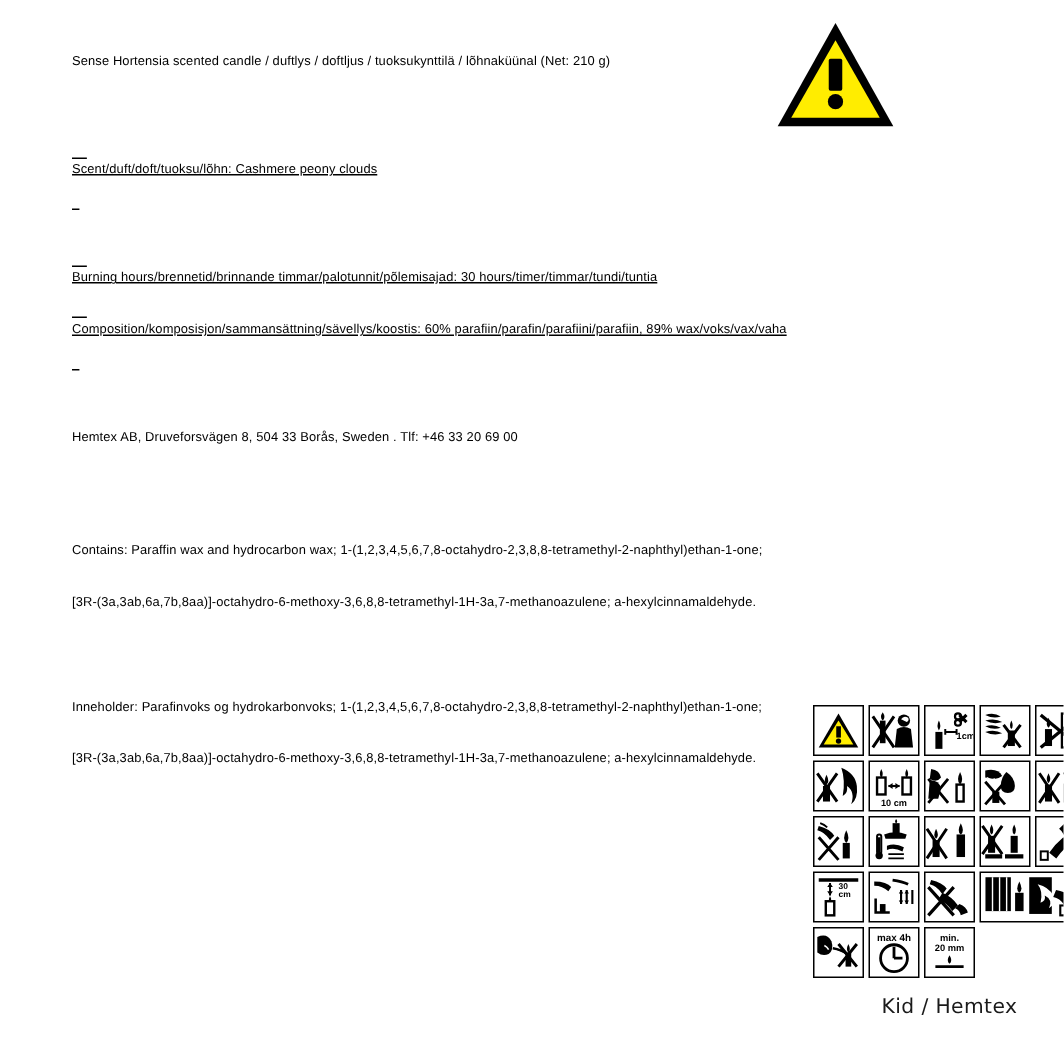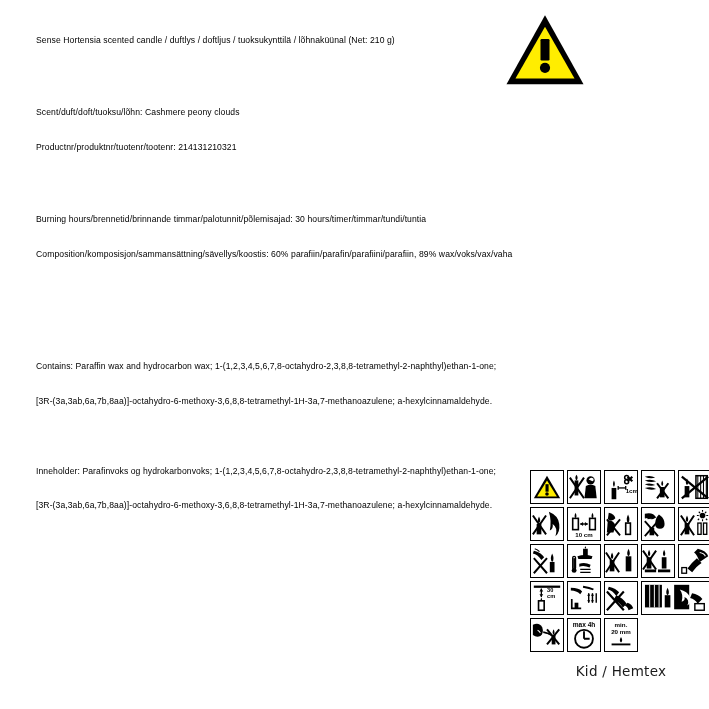--- a/index.html
+++ b/index.html
@@ -14,34 +14,35 @@
     font-family: "Liberation Sans", sans-serif;
     color: #000000;
     position: relative;
   }
   .page {
     position: relative;
     width: 598px;
     height: 709px;
     box-sizing: border-box;
     padding: 12px 14px 8px 36px;
+    margin-left: 12px;
   }
   .txt {
     font-size: 8.6px;
     line-height: 11.6px;
     letter-spacing: 0.01em;
     white-space: pre-wrap;
   }
   .line { white-space: pre; }
   .wrapline { white-space: normal; }
 
   
   .heading { margin-bottom: 14px; }
-  .idblock { margin-bottom: 14px; }
-  .burnblock { margin-bottom: 14px; }
+  .idblock { margin-bottom: 14px; text-decoration: underline; }
+  .burnblock { margin-bottom: 14px; text-decoration: underline; }
   .addrblock { margin-bottom: 17px; }
   .ingblock { margin-bottom: 12px; }
   .ingblock:last-child { margin-bottom: 0; }
 
   .ingredients { margin-bottom: 16px; }
 
   
   .ghs {
     position: absolute;
     top: 12px;
@@ -98,29 +99,29 @@
       <circle cx="50" cy="68" r="6.2" fill="#000000"></circle>
     </svg>
   </div>
 
   <div class="txt heading">
     <div class="wrapline">Sense Hortensia scented candle / duftlys / doftljus / tuoksukynttilä / lõhnaküünal (Net: 210 g)</div>
   </div>
 
   <div class="txt idblock">
     <div class="line">Scent/duft/doft/tuoksu/lõhn: Cashmere peony clouds</div>
-    <div class="line">Productnr/produktnr/tuotenr/tootenr: 214131210321</div>
   </div>
 
   <div class="txt burnblock">
     <div class="line">Burning hours/brennetid/brinnande timmar/palotunnit/põlemisajad: 30 hours/timer/timmar/tundi/tuntia</div>
     <div class="line">Composition/komposisjon/sammansättning/sävellys/koostis: 60% parafiin/parafin/parafiini/parafiin, 89% wax/voks/vax/vaha</div>
   </div>
 
   <div class="txt addrblock">
+    <div class="line">Hemtex AB, Druveforsvägen 8, 504 33 Borås, Sweden . Tlf: +46 33 20 69 00</div>
   </div>
 
   <div class="ingredients">
     <div class="txt ingblock">
       <div class="line">Contains: Paraffin wax and hydrocarbon wax; 1-(1,2,3,4,5,6,7,8-octahydro-2,3,8,8-tetramethyl-2-naphthyl)ethan-1-one;</div>
       <div class="line">[3R-(3a,3ab,6a,7b,8aa)]-octahydro-6-methoxy-3,6,8,8-tetramethyl-1H-3a,7-methanoazulene; a-hexylcinnamaldehyde.</div>
     </div>
     <div class="txt ingblock">
       <div class="line">Inneholder: Parafinvoks og hydrokarbonvoks; 1-(1,2,3,4,5,6,7,8-octahydro-2,3,8,8-tetramethyl-2-naphthyl)ethan-1-one;</div>
       <div class="line">[3R-(3a,3ab,6a,7b,8aa)]-octahydro-6-methoxy-3,6,8,8-tetramethyl-1H-3a,7-methanoazulene; a-hexylcinnamaldehyde.</div>

